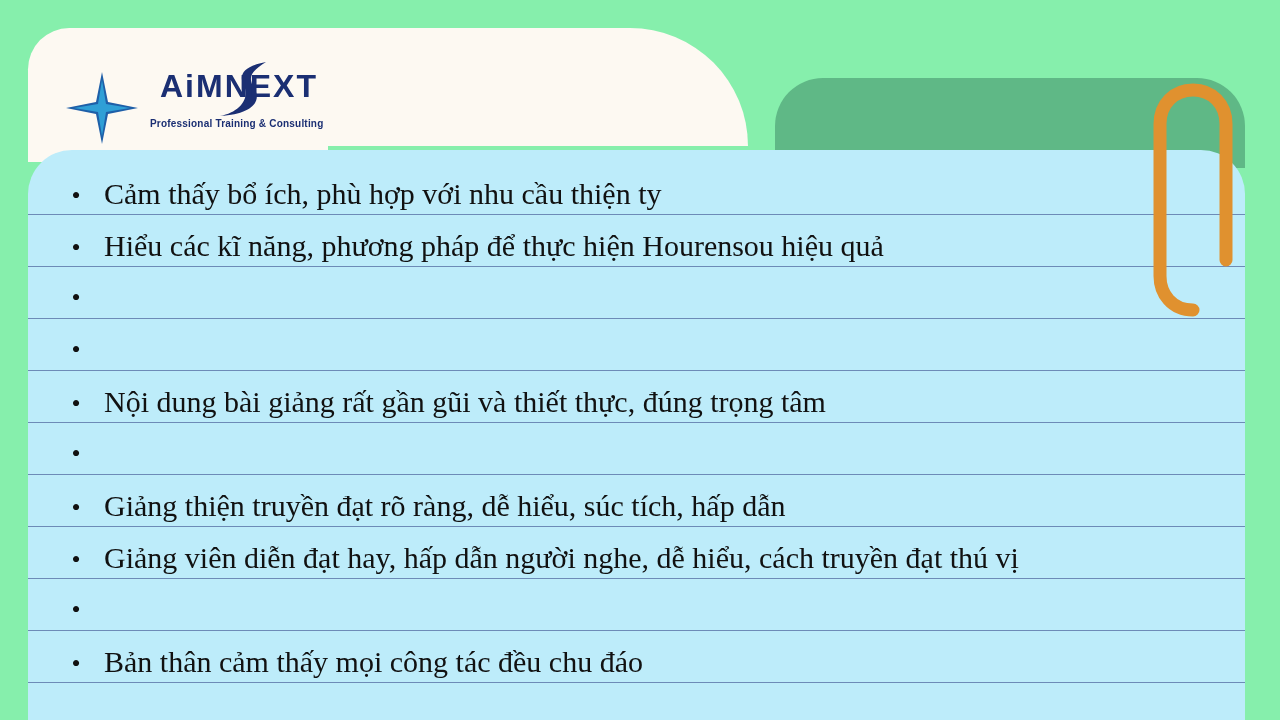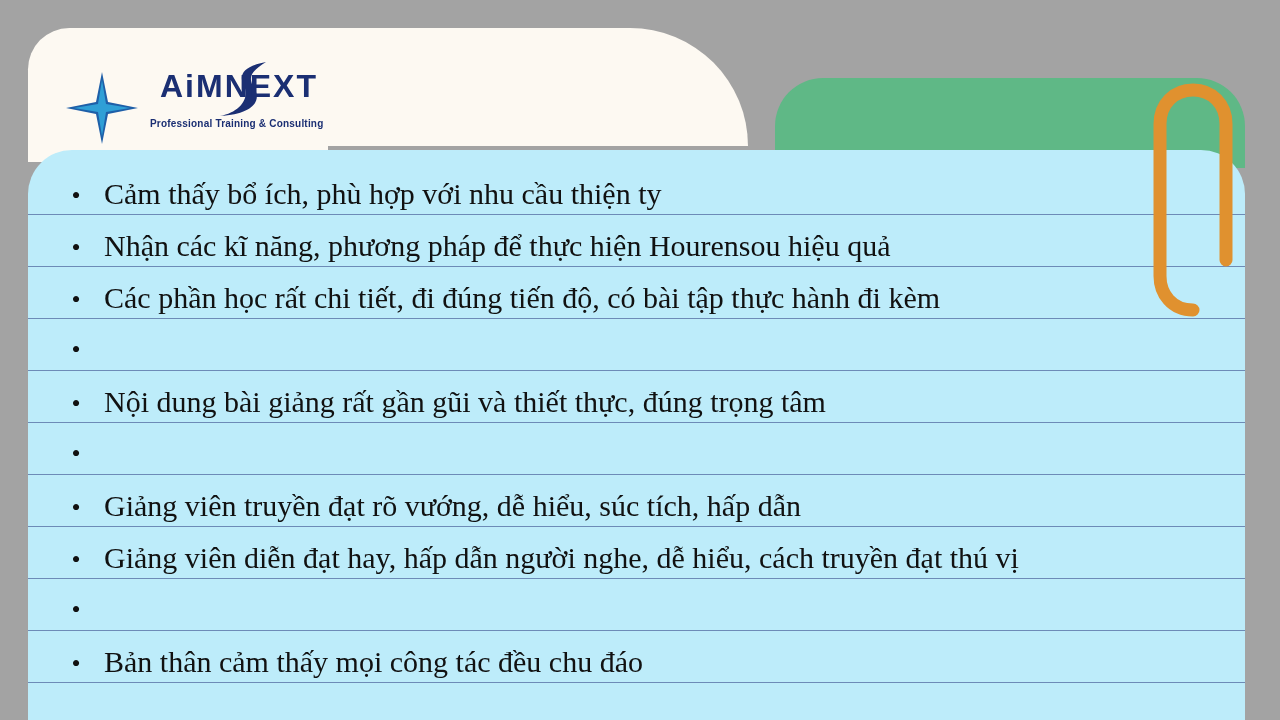--- a/index.html
+++ b/index.html
@@ -10,21 +10,21 @@
   body {
     width: 1280px;
     height: 720px;
     overflow: hidden;
     font-family: "Liberation Serif", serif;
   }
   #slide {
     position: relative;
     width: 1280px;
     height: 720px;
-    background: #a3a3a3;
+    background: #86efac;
     overflow: hidden;
   }
 
   
   .header-card {
     position: absolute;
     left: 28px;
     top: 28px;
     width: 720px;
     height: 118px;
@@ -199,39 +199,38 @@
     </div>
   </div>
 
   <div class="bullet-list">
     <div class="bullet-item">
       <span class="bullet-dot">•</span>
       <span class="bullet-text">Cảm thấy bổ ích, phù hợp với nhu cầu thiện ty</span>
     </div>
     <div class="bullet-item">
       <span class="bullet-dot">•</span>
-      <span class="bullet-text">Nhận các kĩ năng, phương pháp để thực hiện Hourensou hiệu quả</span>
-    </div>
-    <div class="bullet-item">
-      <span class="bullet-dot">•</span>
-      <span class="bullet-text">Các phần học rất chi tiết, đi đúng tiến độ, có bài tập thực hành đi kèm</span>
+      <span class="bullet-text">Hiểu các kĩ năng, phương pháp để thực hiện Hourensou hiệu quả</span>
+    </div>
+    <div class="bullet-item">
+      <span class="bullet-dot">•</span>
     </div>
     <div class="bullet-item">
       <span class="bullet-dot">•</span>
     </div>
     <div class="bullet-item">
       <span class="bullet-dot">•</span>
       <span class="bullet-text">Nội dung bài giảng rất gần gũi và thiết thực, đúng trọng tâm</span>
     </div>
     <div class="bullet-item">
       <span class="bullet-dot">•</span>
     </div>
     <div class="bullet-item">
       <span class="bullet-dot">•</span>
-      <span class="bullet-text">Giảng viên truyền đạt rõ vướng, dễ hiểu, súc tích, hấp dẫn</span>
+      <span class="bullet-text">Giảng thiện truyền đạt rõ ràng, dễ hiểu, súc tích, hấp dẫn</span>
     </div>
     <div class="bullet-item">
       <span class="bullet-dot">•</span>
       <span class="bullet-text">Giảng viên diễn đạt hay, hấp dẫn người nghe, dễ hiểu, cách truyền đạt thú vị</span>
     </div>
     <div class="bullet-item">
       <span class="bullet-dot">•</span>
     </div>
     <div class="bullet-item">
       <span class="bullet-dot">•</span>

